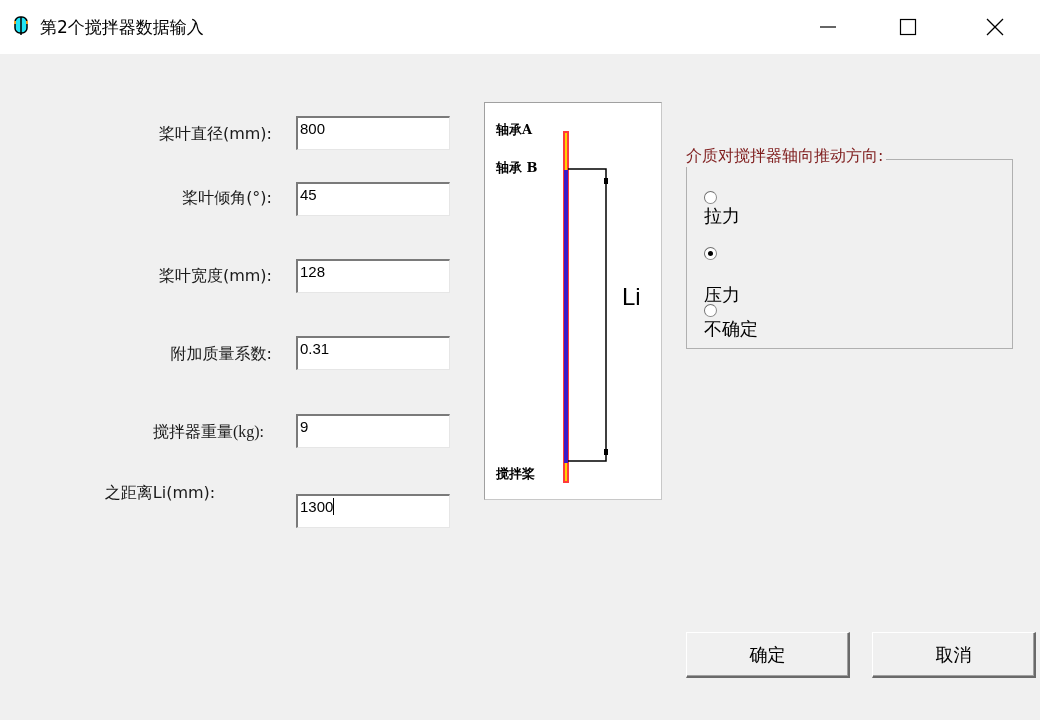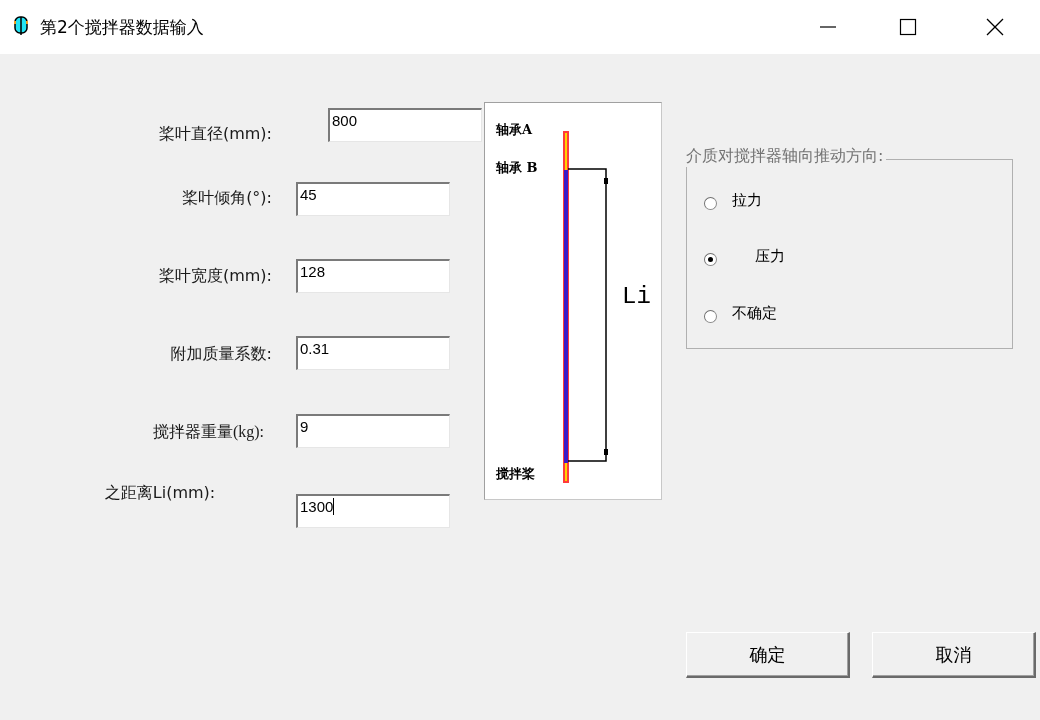--- a/index.html
+++ b/index.html
@@ -33,31 +33,31 @@
     padding: 2px 2px; line-height: 18px; outline: none;
   }
   .caret { display: inline-block; width: 1px; height: 17px; background: #000; vertical-align: -3px; }
 
   .diagram {
     position: absolute; left: 484px; top: 102px; width: 178px; height: 398px;
     background: #fff; box-sizing: border-box;
     border: 1px solid #a0a0a0; border-right-color: #c8c8c8; border-bottom-color: #c8c8c8;
   }
   .diag-label { position: absolute; font-family: "DejaVu Serif", serif; font-weight: bold; font-size: 13px; }
-  .diag-li { position: absolute; font-family: Liberation Mono, monospace; font-size: 24px; }
+  .diag-li { position: absolute; font-family: Liberation Sans, sans-serif; font-size: 24px; }
 
   .groupbox {
     position: absolute; left: 686px; top: 159px; width: 327px; height: 190px;
     box-sizing: border-box; border: 1px solid #b0b0b0;
   }
   .group-title {
     position: absolute; left: 684px; top: 146px; background: #f0f0f0;
-    font-size: 16px; padding: 0 3px 0 2px; color: #737373;
+    font-size: 16px; padding: 0 3px 0 2px; color: #7f1d1d;
   }
-  .radio { position: absolute; left: 704px; display: flex; align-items: flex-end; font-size: 15px; }
+  .radio { position: absolute; left: 704px; display: flex; align-items: flex-start; font-size: 18px; flex-direction: column; }
   .radio-dot {
     width: 13px; height: 13px; border-radius: 50%; background: #fff;
     box-sizing: border-box; border: 1px solid #8a8a8a; border-top-color: #707070; border-left-color: #707070;
     margin-right: 15px; position: relative;
   }
   .radio-dot.checked::after {
     content: ""; position: absolute; left: 3px; top: 3px; width: 5px; height: 5px; border-radius: 50%; background: #000;
   }
   .btn {
     position: absolute; top: 632px; width: 164px; height: 46px;
@@ -91,21 +91,21 @@
   </div>
   <div class="win-btn close">
     <svg width="20" height="20" viewBox="0 0 20 20">
         <line x1="2" y1="2" x2="18" y2="18" stroke="#000" stroke-width="1.2"></line>
         <line x1="18" y1="2" x2="2" y2="18" stroke="#000" stroke-width="1.2"></line>
       </svg>
   </div>
 </div>
 
 <span class="label" style="right:768px; top:124px;">桨叶直径(mm):</span>
-<div class="field" style="top:108px;margin-left:32px;">800</div>
+<div class="field" style="top:116px;">800</div>
 
 <span class="label" style="right:768px; top:188px;">桨叶倾角(°):</span>
 <div class="field" style="top:182px;">45</div>
 
 <span class="label" style="right:768px; top:266px;">桨叶宽度(mm):</span>
 <div class="field" style="top:259px;">128</div>
 
 <span class="label" style="right:768px; top:344px;">附加质量系数:</span>
 <div class="field" style="top:336px;">0.31</div>
 

